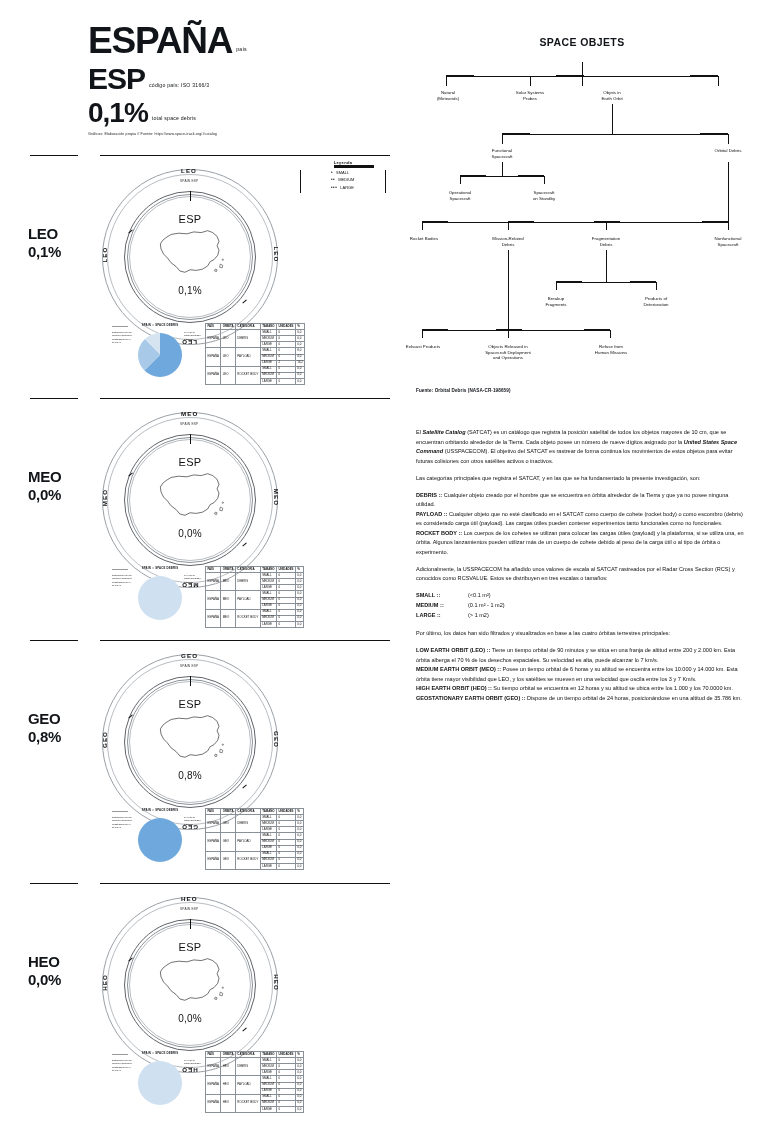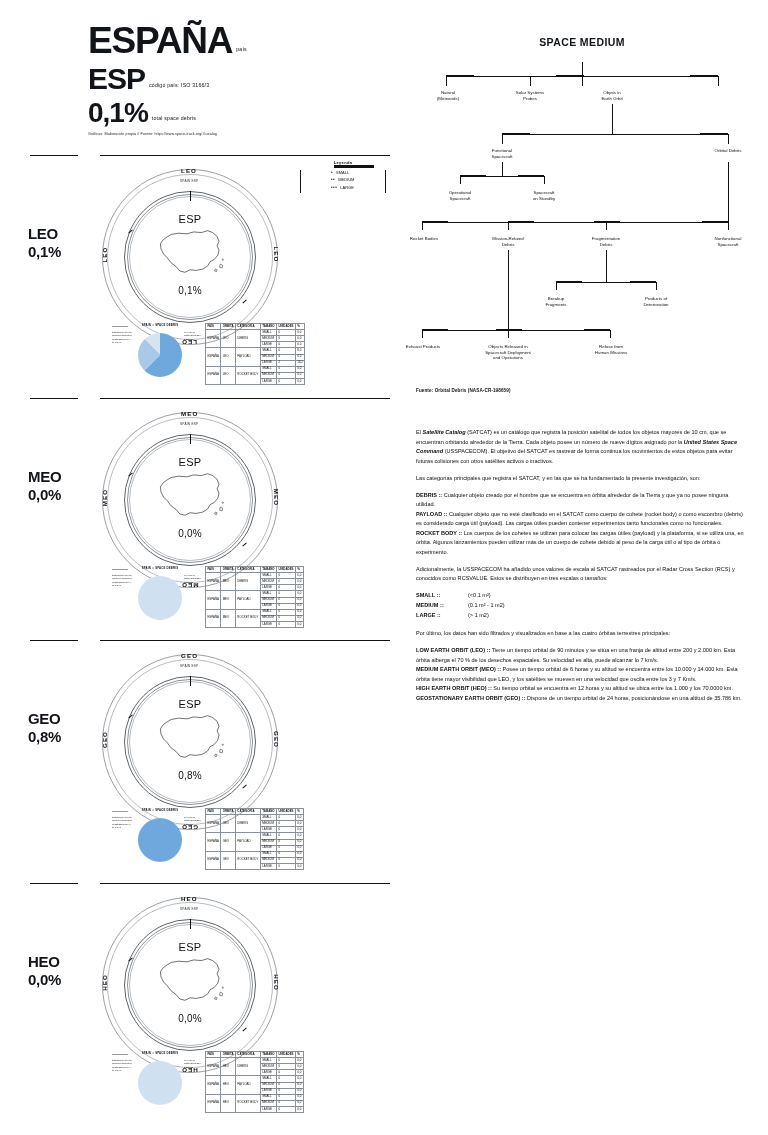--- a/index.html
+++ b/index.html
@@ -586,21 +586,21 @@
         <div class="legend-row">
           <span class="legend-dots">•••</span>
           <span>LARGE</span>
         </div>
       </div>
     </div>
   </div>
 
   <div class="right-col">
 
-    <div class="diag-title">SPACE MEDIUM</div>
+    <div class="diag-title">SPACE OBJETS</div>
 
     <div id="diagram-host">
         <div class="vline" style="left:174px; top:62px; height:14px;"></div>
         <div class="hline" style="left:38px; top:76px; width:272px;"></div>
         <div class="hbar" style="left:38px; top:75px; width:28px;"></div>
         <div class="hbar" style="left:148px; top:75px; width:28px;"></div>
         <div class="hbar" style="left:282px; top:75px; width:28px;"></div>
         <div class="vline" style="left:38px; top:76px; height:10px;"></div>
         <div class="vline" style="left:310px; top:76px; height:10px;"></div>
         <div class="vline" style="left:174px; top:76px; height:10px;"></div>

